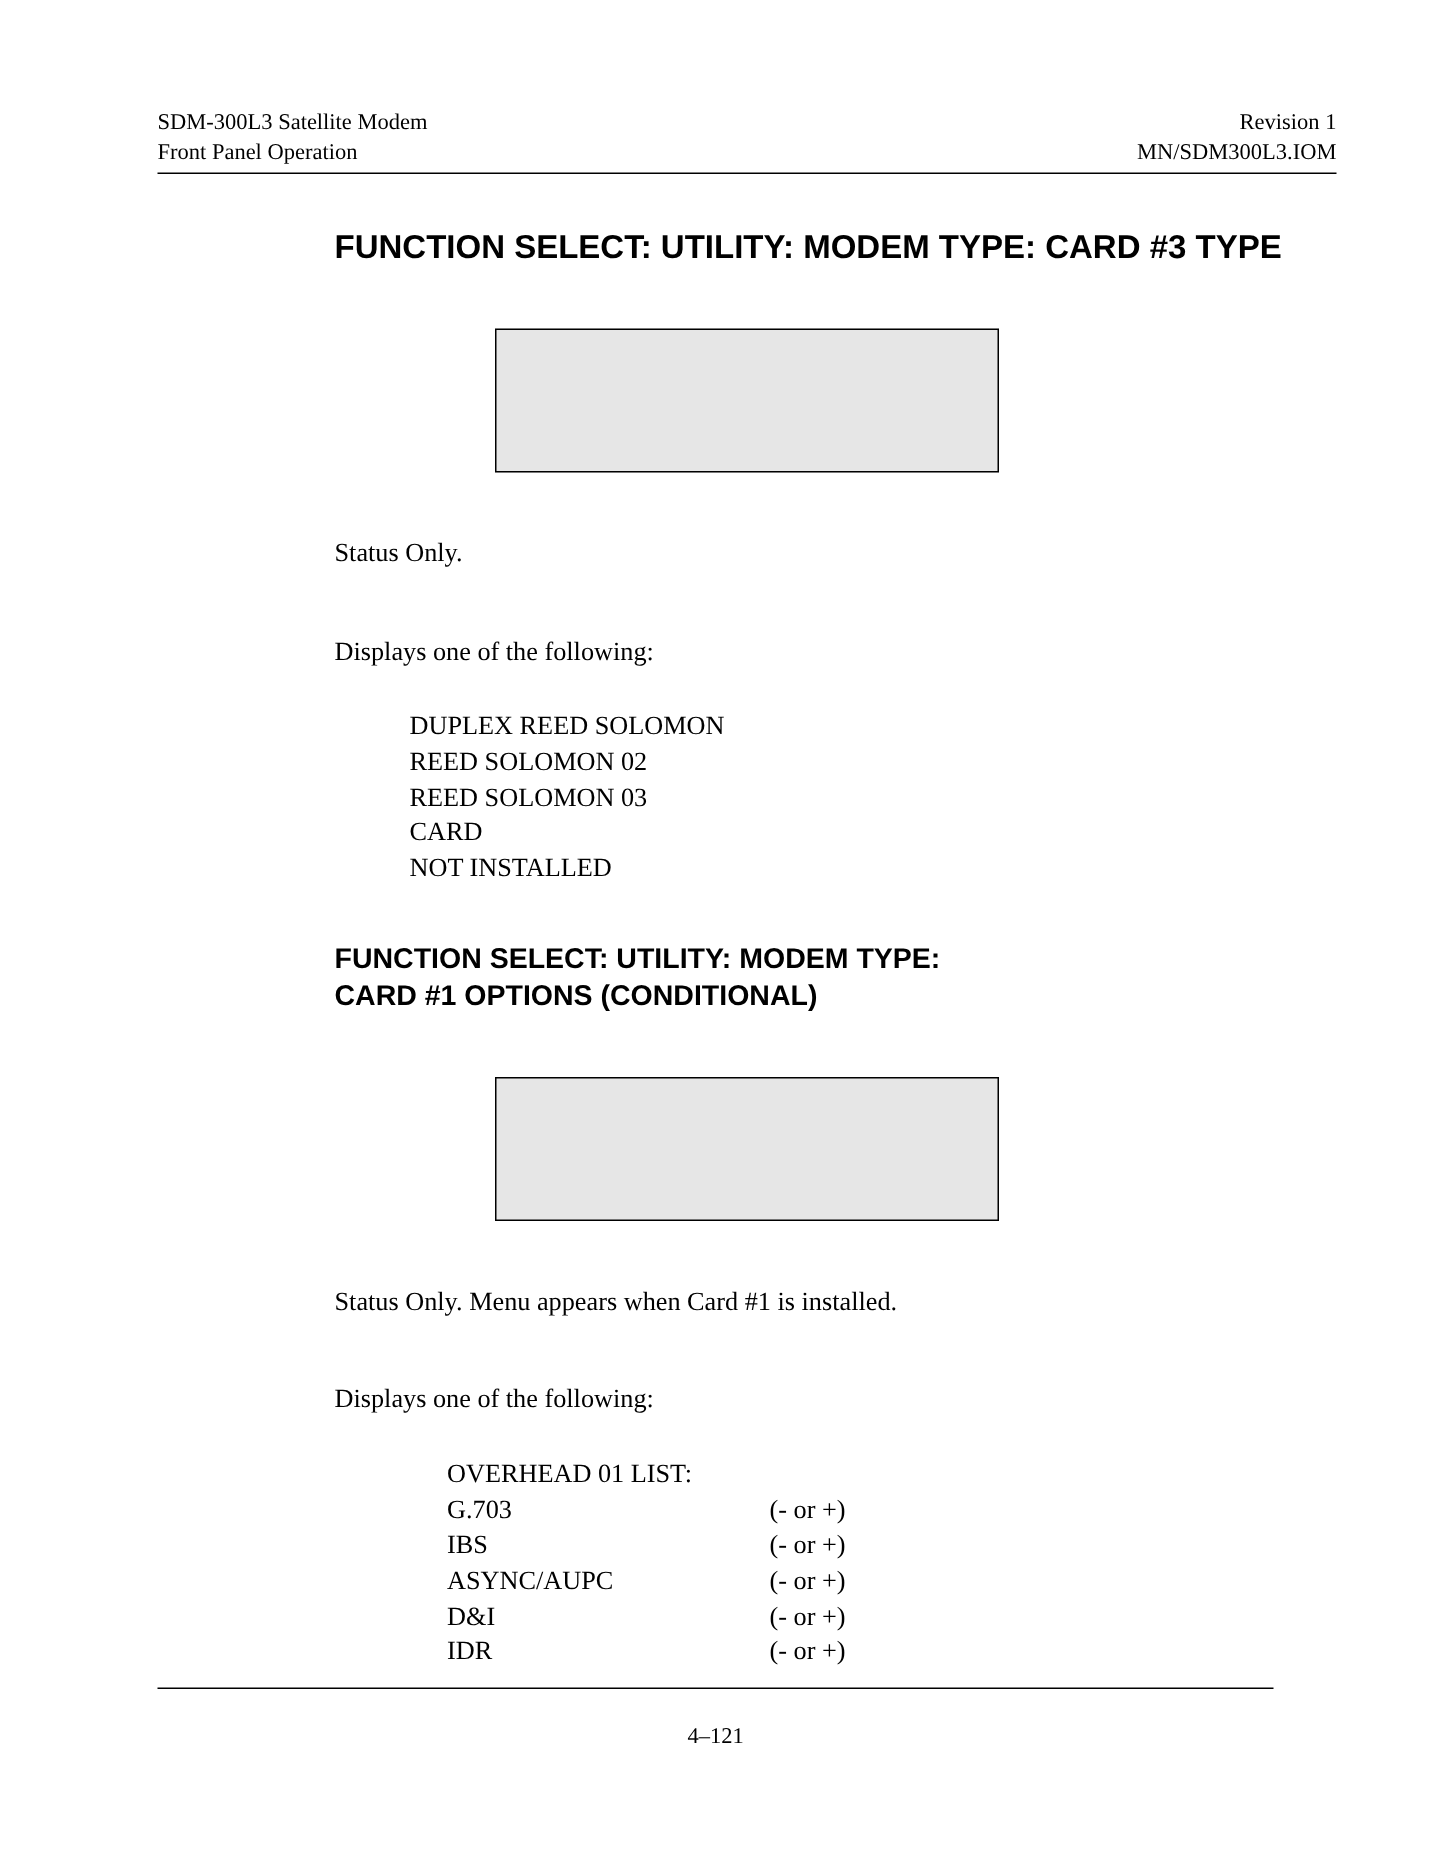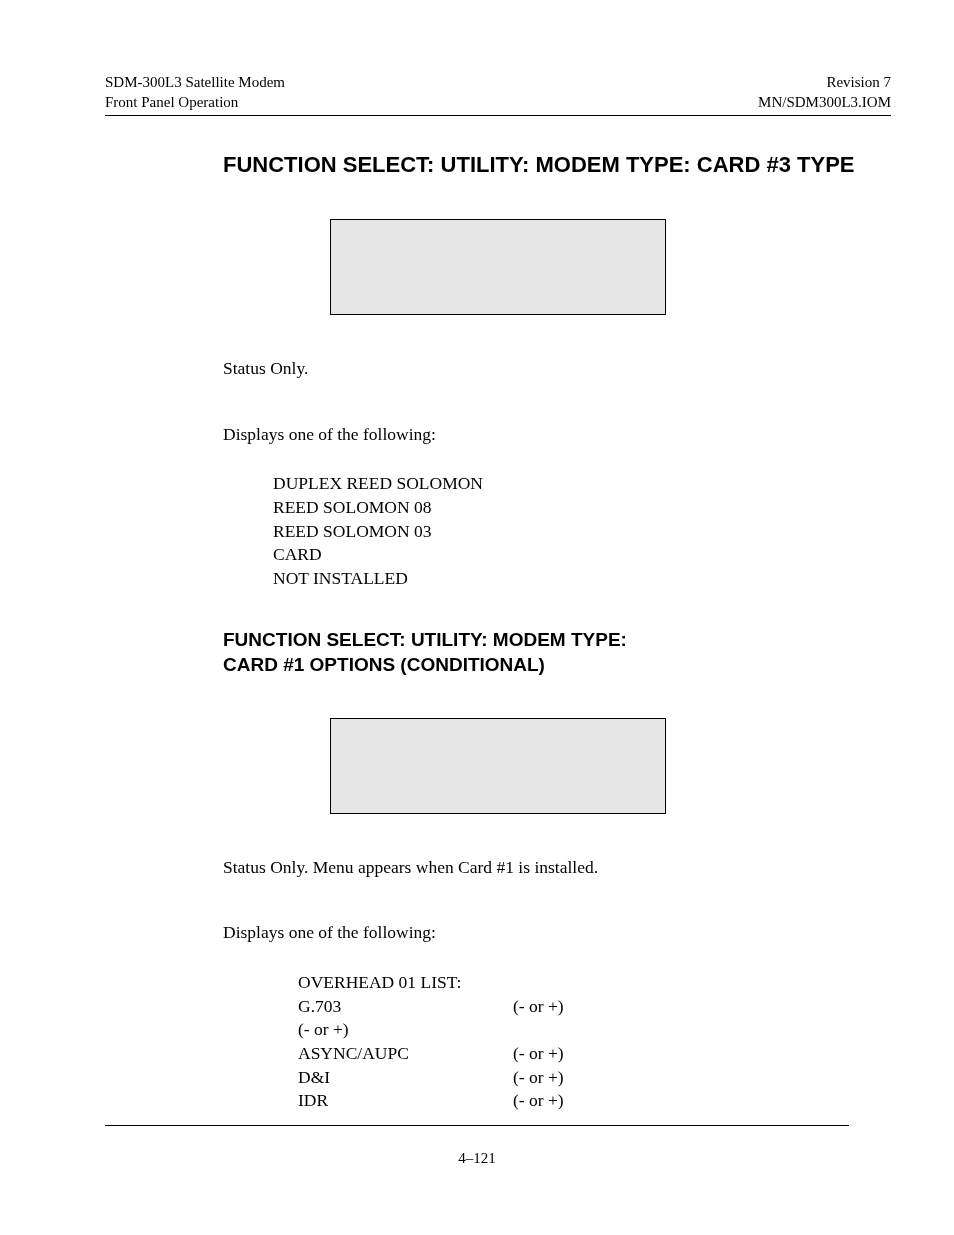--- a/index.html
+++ b/index.html
@@ -97,36 +97,36 @@
 <body>
 
 <div class="page">
 
   <div class="header-row">
     <div class="header-left">
       <div>SDM-300L3 Satellite Modem</div>
       <div>Front Panel Operation</div>
     </div>
     <div class="header-right">
-      <div>Revision 7</div>
+      <div>Revision 1</div>
       <div>MN/SDM300L3.IOM</div>
     </div>
   </div>
   <hr class="hr-top">
 
   <div class="section-heading">FUNCTION SELECT: UTILITY: MODEM TYPE: CARD #3 TYPE</div>
 
   <div class="display-box"></div>
 
   <div class="body-text">Status Only.</div>
   <div class="body-text">Displays one of the following:</div>
 
   <div class="list-block">
     <div>DUPLEX REED SOLOMON</div>
-    <div>REED SOLOMON 08</div>
+    <div>REED SOLOMON 02</div>
     <div>REED SOLOMON 03</div>
     <div>CARD</div>
     <div>NOT INSTALLED</div>
   </div>
 
   <div class="section2-heading">
     <div>FUNCTION SELECT: UTILITY: MODEM TYPE:</div>
     <div>CARD #1 OPTIONS (CONDITIONAL)</div>
   </div>
 
@@ -137,20 +137,21 @@
 
   <div class="options-table">
     <div class="row">
       <div class="col1">OVERHEAD 01 LIST:</div>
     </div>
     <div class="row">
       <div class="col1">G.703</div>
       <div class="col2">(- or +)</div>
     </div>
     <div class="row">
+      <div class="col1">IBS</div>
       <div class="col2">(- or +)</div>
     </div>
     <div class="row">
       <div class="col1">ASYNC/AUPC</div>
       <div class="col2">(- or +)</div>
     </div>
     <div class="row">
       <div class="col1">D&amp;I</div>
       <div class="col2">(- or +)</div>
     </div>

